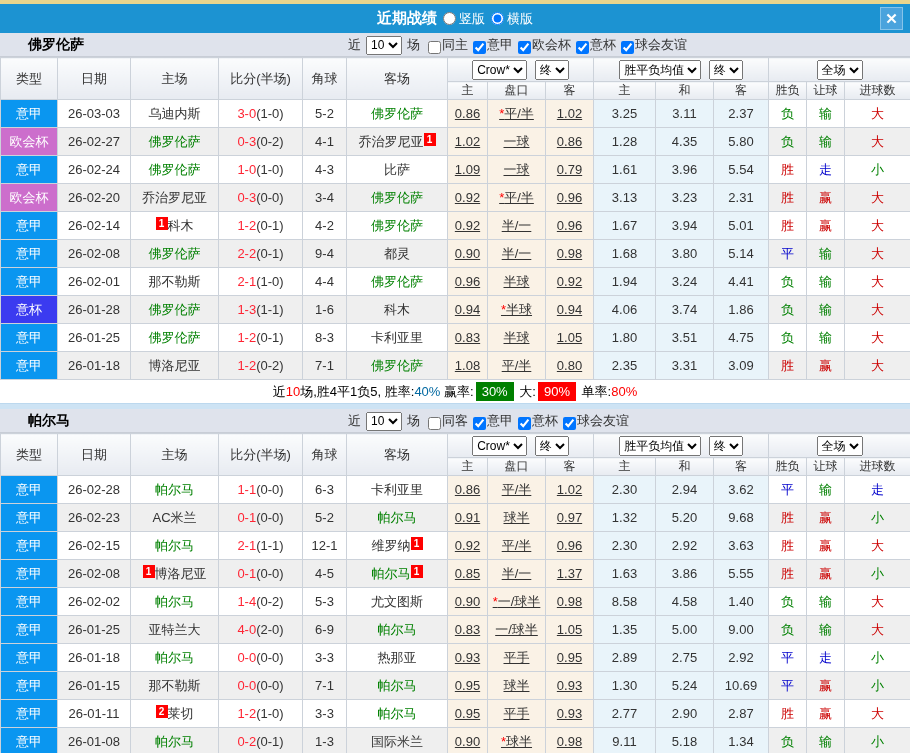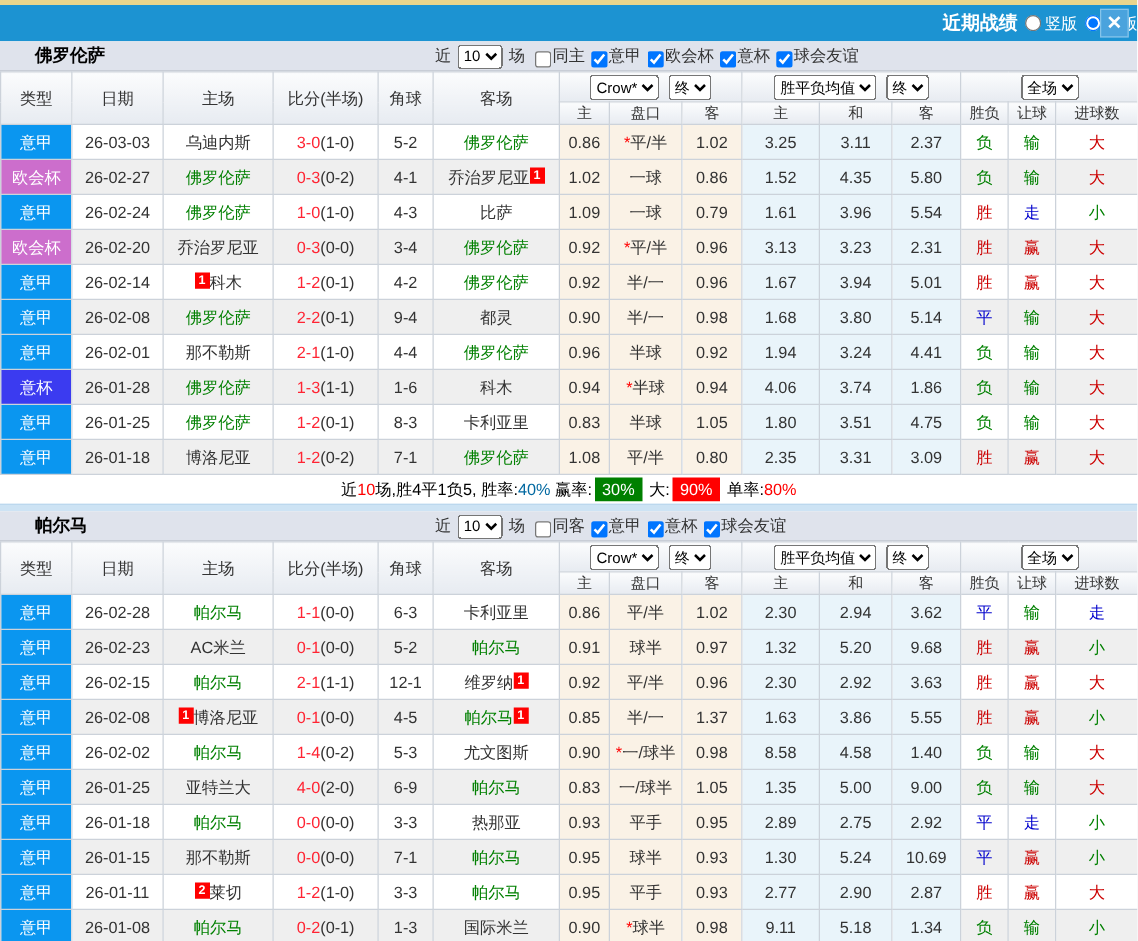--- a/index.html
+++ b/index.html
@@ -2,21 +2,21 @@
 <html><head>
 <meta charset="utf-8">
 <style>
   * { box-sizing: border-box; }
   html,body { margin:0; padding:0; }
   body { font-family:"Liberation Sans", sans-serif; background:#fff; }
   .app { width:910px; height:753px; overflow:hidden; position:relative; background:#fff; }
 
   .top-strip { height:4px; background:#e9d58d; }
   .titlebar { height:29px; background:#1c93d2; position:relative;
-              display:flex; align-items:center; justify-content:flex-end; }
+              display:flex; align-items:center; justify-content:center; }
   .title-cluster { display:flex; align-items:center; gap:6px; color:#fff; }
   .titlebar-title { font-weight:bold; font-size:15px; }
   .radio-opt { display:flex; align-items:center; gap:3px; font-size:13px; color:#fff; }
   .radio-opt input { margin:0; width:13px; height:13px; }
   .close-btn { position:absolute; right:7px; top:3px; width:23px; height:23px;
                background:#4aa3dd; border:1px solid #85c4ea; color:#fff;
                text-align:center; line-height:21px; font-size:15px; font-weight:bold;
                cursor:pointer; }
 
   .section-header { height:24px; background:#dfe3ec; position:relative;
@@ -34,21 +34,21 @@
           font-size:13px; color:#333; }
   th, td { border:1px solid #ccd2da; text-align:center; padding:0;
            overflow:hidden; white-space:nowrap; }
   thead th { background:linear-gradient(#fbfcfd,#e7ebf1); font-weight:normal;
              color:#333; font-size:13px; }
   thead tr.group-row th { height:24px; }
   thead tr.sub-row th { height:17px; font-size:12px; }
   thead select { height:20px; font-size:12px; margin:0 2px; }
   tbody td { height:28px; }
   tr.even td { background:#efefef; }
-  td.crow-cell { background:#faf2e6 !important; }
+  td.crow-cell { background:#faf2e6 !important;text-decoration:underline; }
   td.avg-cell  { background:#e9f4fa !important; }
   td.league-cell { color:#fff; }
   .self-team { color:#008000; }
   .ft { color:#ff2433; }
   .ht { color:#333; }
   .star { color:#ff0000; }
   .num-badge { display:inline-block; min-width:12px; height:13px; line-height:13px;
                background:#ff0000; color:#fff; font-size:10px; font-weight:bold;
                vertical-align:3px; padding:0 1px; }
 
@@ -171,21 +171,21 @@
         <tr class="even">
     <td class="league-cell" style="background: rgb(204, 110, 204);">欧会杯</td>
     <td>26-02-27</td>
     <td><span class="self-team" style="color: rgb(0, 128, 0);">佛罗伦萨</span></td>
     <td><span class="ft">0-3</span><span class="ht">(0-2)</span></td>
     <td>4-1</td>
     <td><span>乔治罗尼亚</span><span class="num-badge">1</span></td>
     <td class="crow-cell">1.02</td>
     <td class="crow-cell">一球</td>
     <td class="crow-cell">0.86</td>
-    <td class="avg-cell">1.52</td>
+    <td class="avg-cell">1.28</td>
     <td class="avg-cell">4.35</td>
     <td class="avg-cell">5.80</td>
     <td style="color: rgb(0, 128, 0);">负</td>
     <td style="color: rgb(0, 128, 0);">输</td>
     <td style="color: rgb(204, 0, 0);">大</td>
   </tr>
         <tr>
     <td class="league-cell" style="background: rgb(10, 150, 240);">意甲</td>
     <td>26-02-24</td>
     <td><span class="self-team" style="color: rgb(0, 128, 0);">佛罗伦萨</span></td>

